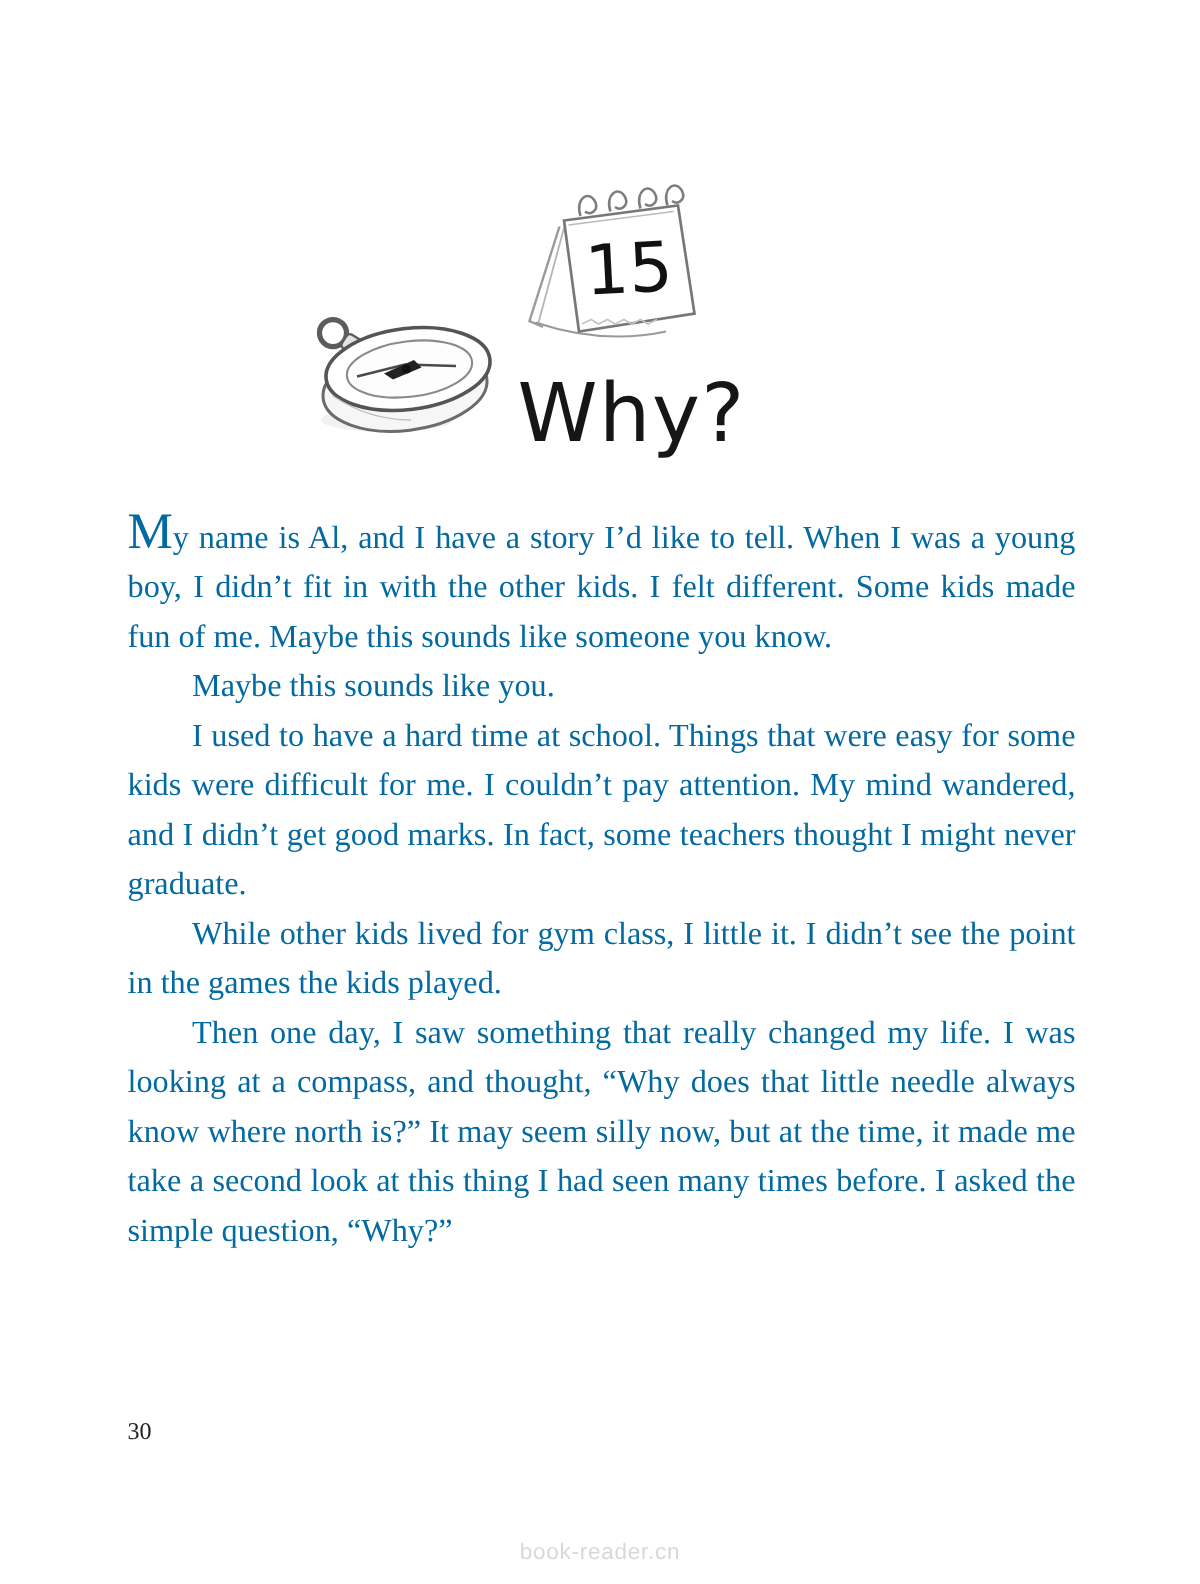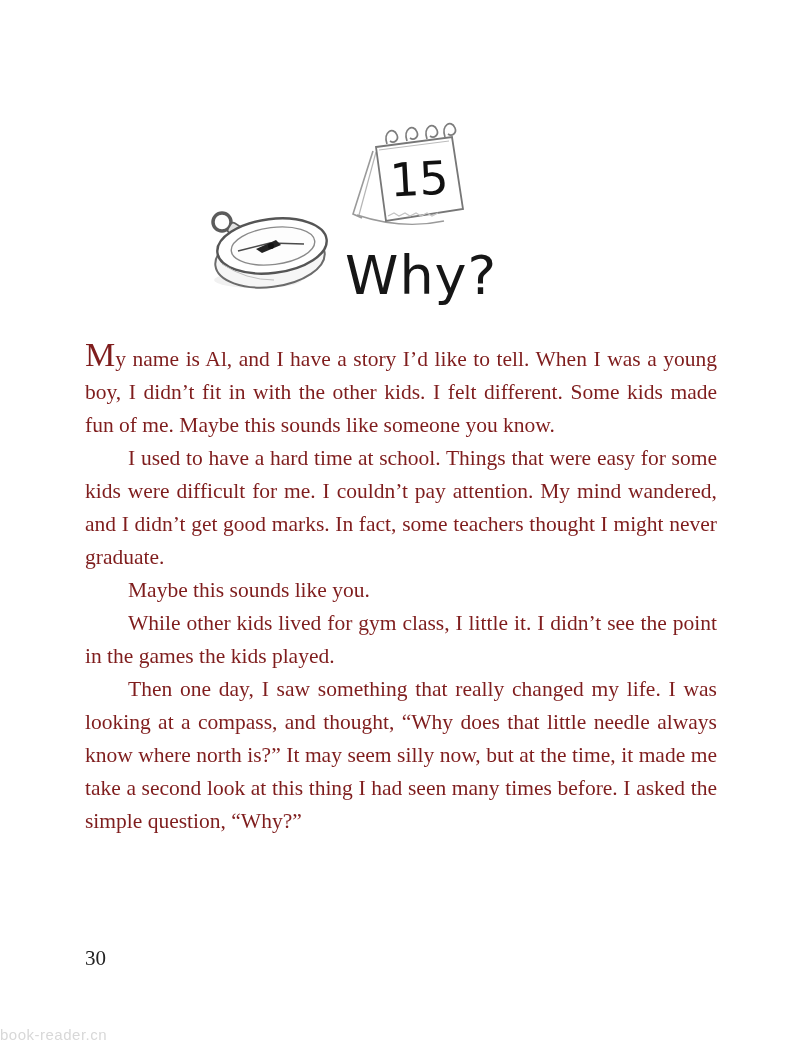--- a/index.html
+++ b/index.html
@@ -40,41 +40,42 @@
 
   
   .body-text {
     position: absolute;
     left: 85px;
     top: 338px;
     width: 632px;
     font-size: 21.5px;
     line-height: 33px;
     text-align: justify;
-    color: #7f1d1d;
+    color: #0369a1;
   }
   .body-text p { margin: 0; }
   .body-text p.indent { text-indent: 43px; }
   .dropcap {
     font-size: 34px;
     line-height: 1;
   }
 
   .page-number {
     position: absolute;
     left: 85px;
     top: 946px;
-    font-size: 21px;
+    font-size: 16px;
     color: #222222;
   }
   .watermark {
     position: absolute;
     left: 0;
     right: 0;
     top: 1026px;
+    text-align: center;
     font-family: "Liberation Sans", sans-serif;
     font-size: 15px;
     letter-spacing: 0.5px;
     color: #d8d8d8;
   }
 </style>
 </head>
 <body>
 
 <div class="page">
@@ -119,22 +120,22 @@
     <path d="M56,45 L76,36 L81,41 L62,49 Z" fill="#222222"></path>
     <circle cx="71" cy="42" r="3" fill="#111111"></circle>
 
     <path d="M22,60 q24,16 52,16" fill="none" stroke="#bdbdbd" stroke-width="1"></path>
   </svg>
 
   <div class="chapter-title">Why?</div>
 
   <div class="body-text">
     <p><span class="dropcap">M</span><span>y name is Al, and I have a story I’d like to tell. When I was a young boy, I didn’t fit in with the other kids. I felt different. Some kids made fun of me. Maybe this sounds like someone you know.</span></p>
+    <p class="indent">Maybe this sounds like you.</p>
     <p class="indent">I used to have a hard time at school. Things that were easy for some kids were difficult for me. I couldn’t pay attention. My mind wandered, and I didn’t get good marks. In fact, some teachers thought I might never graduate.</p>
-    <p class="indent">Maybe this sounds like you.</p>
     <p class="indent">While other kids lived for gym class, I little it. I didn’t see the point in the games the kids played.</p>
     <p class="indent">Then one day, I saw something that really changed my life. I was looking at a compass, and thought, “Why does that little needle always know where north is?” It may seem silly now, but at the time, it made me take a second look at this thing I had seen many times before. I asked the simple question, “Why?”</p>
   </div>
 
   <div class="page-number">30</div>
   <div class="watermark">book-reader.cn</div>
 
 </div>
 
 </body></html>

